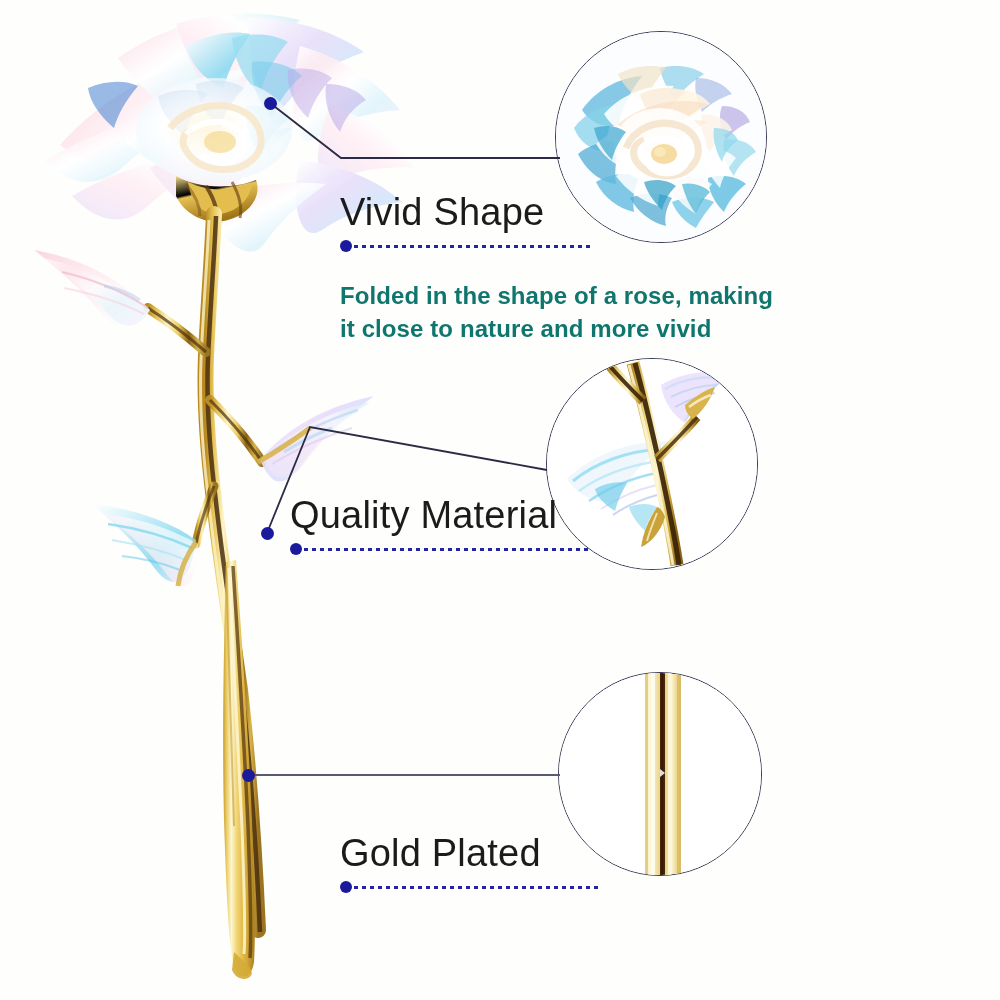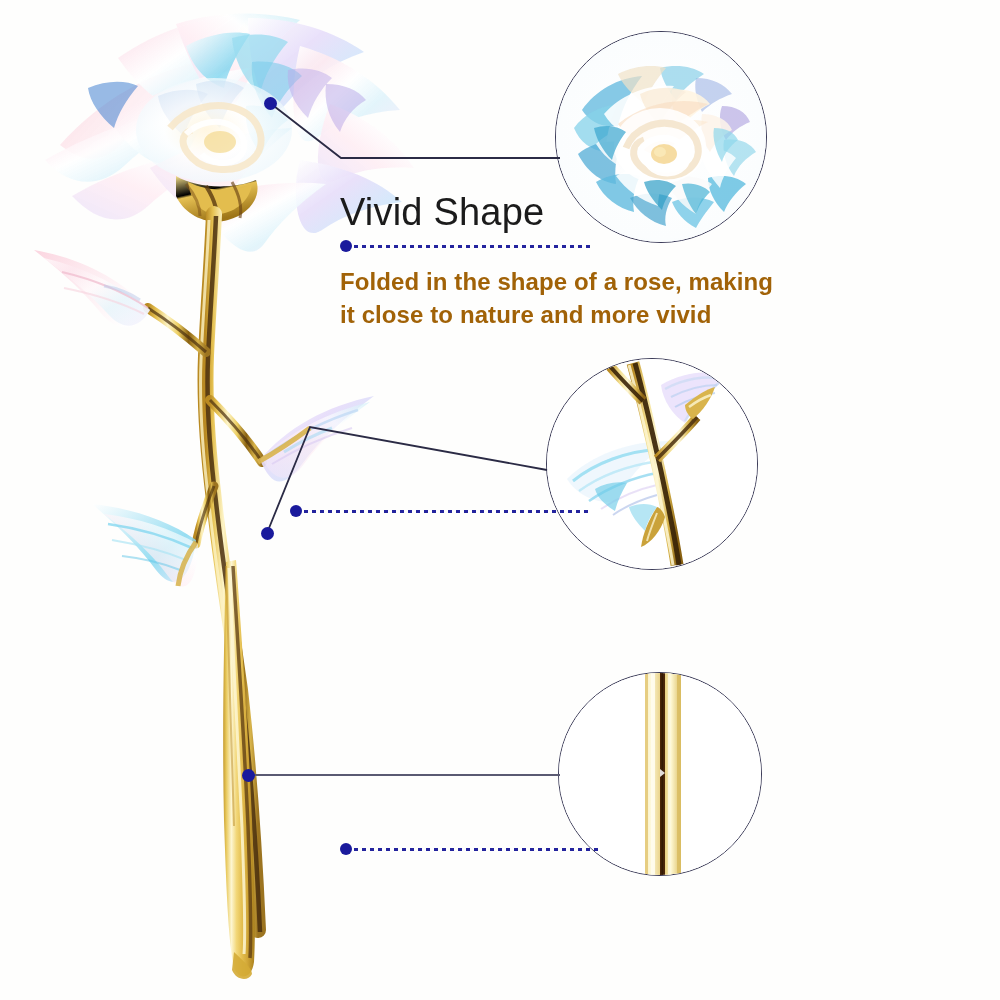--- a/index.html
+++ b/index.html
@@ -25,21 +25,21 @@
   }
   .f-rule .dot{
     width:12px;height:12px;border-radius:50%;
     background:#1a1a9c;flex:0 0 auto;
   }
   .f-rule .dash{
     height:3px;margin-left:2px;flex:0 0 auto;
     background-image:repeating-linear-gradient(to right,#24249e 0 4px,rgba(0,0,0,0) 4px 8px);
   }
   .f-body{
-    margin-top:13px;font-size:24px;font-weight:600;color:#a16207;
+    margin-top:27px;font-size:24px;font-weight:600;color:#0f766e;
     line-height:1.38;letter-spacing:.1px;white-space:pre-line;
   }
 
   
   .callout{
     position:absolute;border-radius:50%;
     border:1.6px solid #3a3a57;
     overflow:hidden;background:#ffffff;
   }
   .callout .inner{position:absolute;inset:0;}
@@ -388,26 +388,28 @@
     <div class="f-title">Vivid Shape</div>
     <div class="f-rule">
       <span class="dot"></span>
       <span class="dash" style="width:240px;"></span>
     </div>
     <div class="f-body">Folded in the shape of a rose, making
 it close to nature and more vivid</div>
   </div>
 
   <div class="feature" style="left:290px;top:496px;">
+    <div class="f-title">Quality Material</div>
     <div class="f-rule">
       <span class="dot"></span>
       <span class="dash" style="width:286px;"></span>
     </div>
   </div>
 
   <div class="feature" style="left:340px;top:834px;">
+    <div class="f-title">Gold Plated</div>
     <div class="f-rule">
       <span class="dot"></span>
       <span class="dash" style="width:244px;"></span>
     </div>
   </div>
 
 </div>
 
 </body></html>

